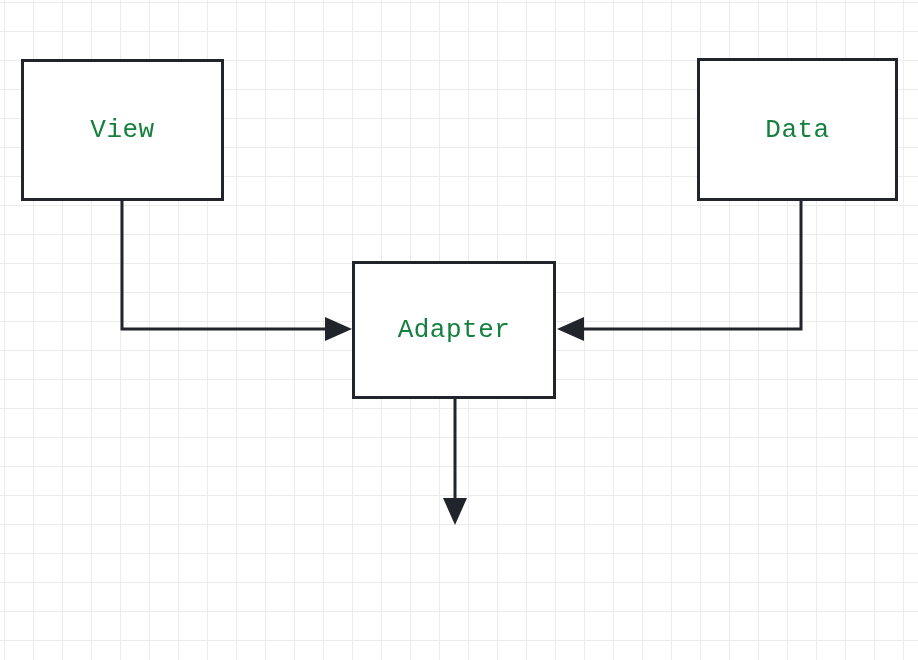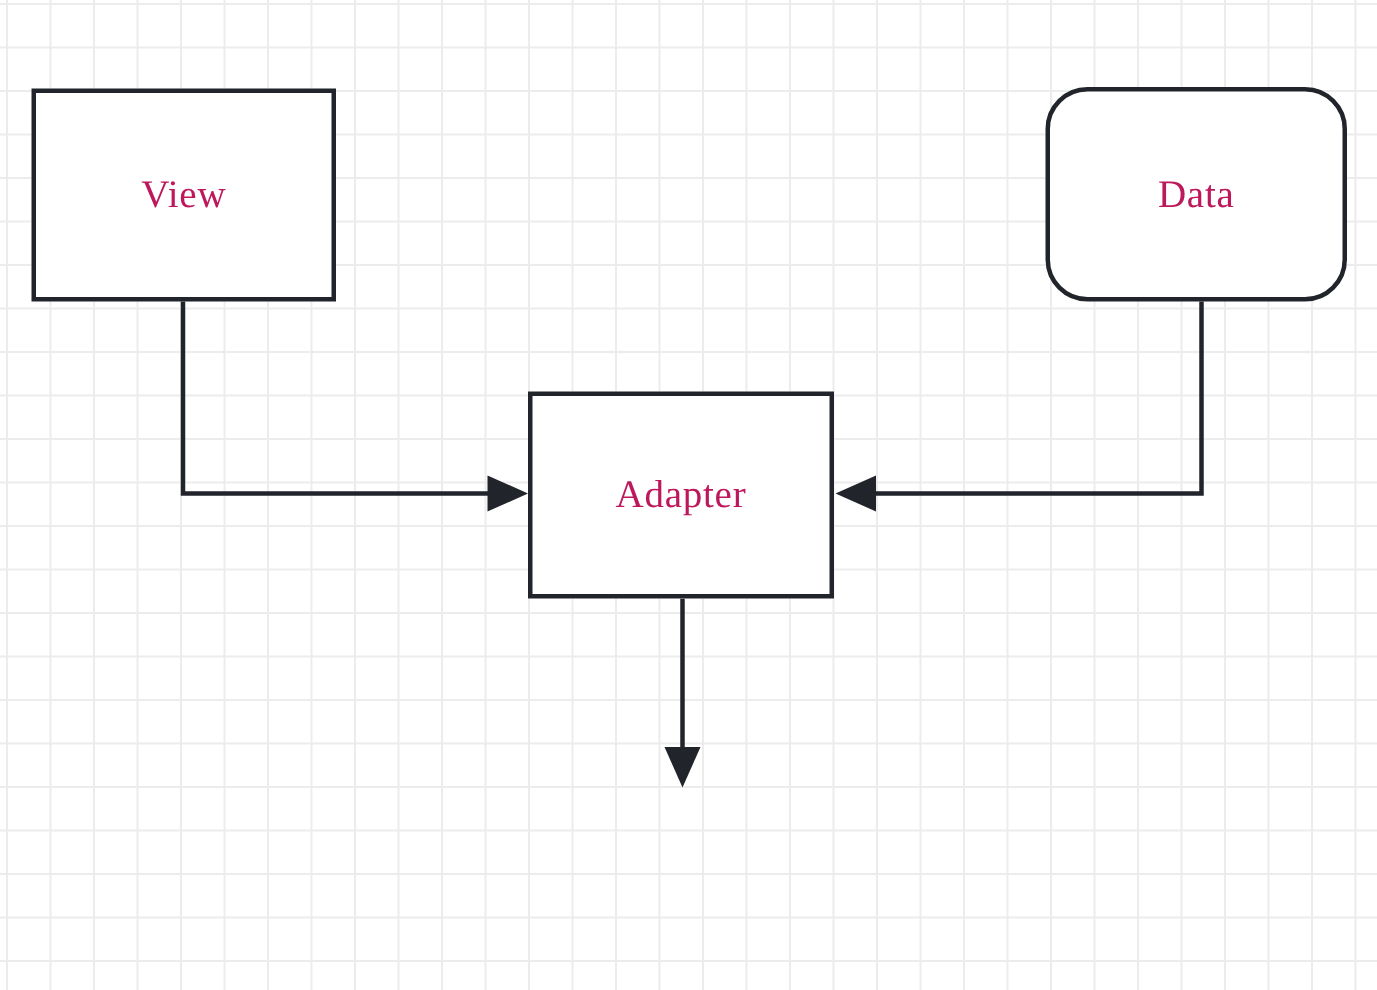--- a/index.html
+++ b/index.html
@@ -33,30 +33,30 @@
     background: #ffffff;
     border: 3px solid #21242a;
     display: flex;
     align-items: center;
     justify-content: center;
   }
   .node-box.rounded {
     border-radius: 50px;
   }
   .node-label {
-    font-family: Liberation Serif, serif;
+    font-family: Liberation Mono, monospace;
     font-size: 26px;
     line-height: 1;
-    color: #be185d;
+    color: #15803d;
     letter-spacing: 0.5px;
     white-space: nowrap;
     user-select: none;
   }
   #node-view    { left: 21px;  top: 59px;  width: 203px; height: 142px; }
-  #node-data    { left: 697px; top: 58px;  width: 201px; height: 143px; border-radius: 28px; }
+  #node-data    { left: 697px; top: 58px;  width: 201px; height: 143px; }
   #node-adapter { left: 352px; top: 261px; width: 204px; height: 138px; justify-content: center; }
   #node-listview{ left: 355px; top: 527px; width: 201px; height: 101px; }
 </style>
 </head>
 <body>
 
 <div id="canvas">
 
   <svg id="diagram-svg" viewBox="0 0 918 660" xmlns="http://www.w3.org/2000/svg">
 

